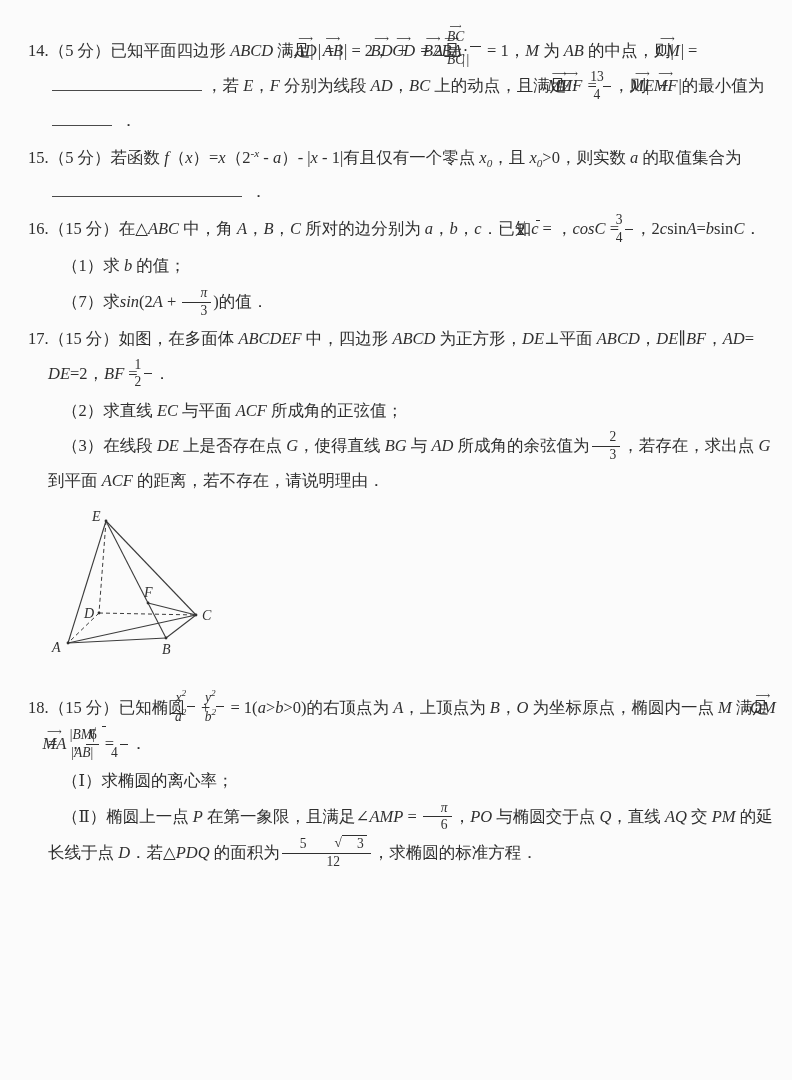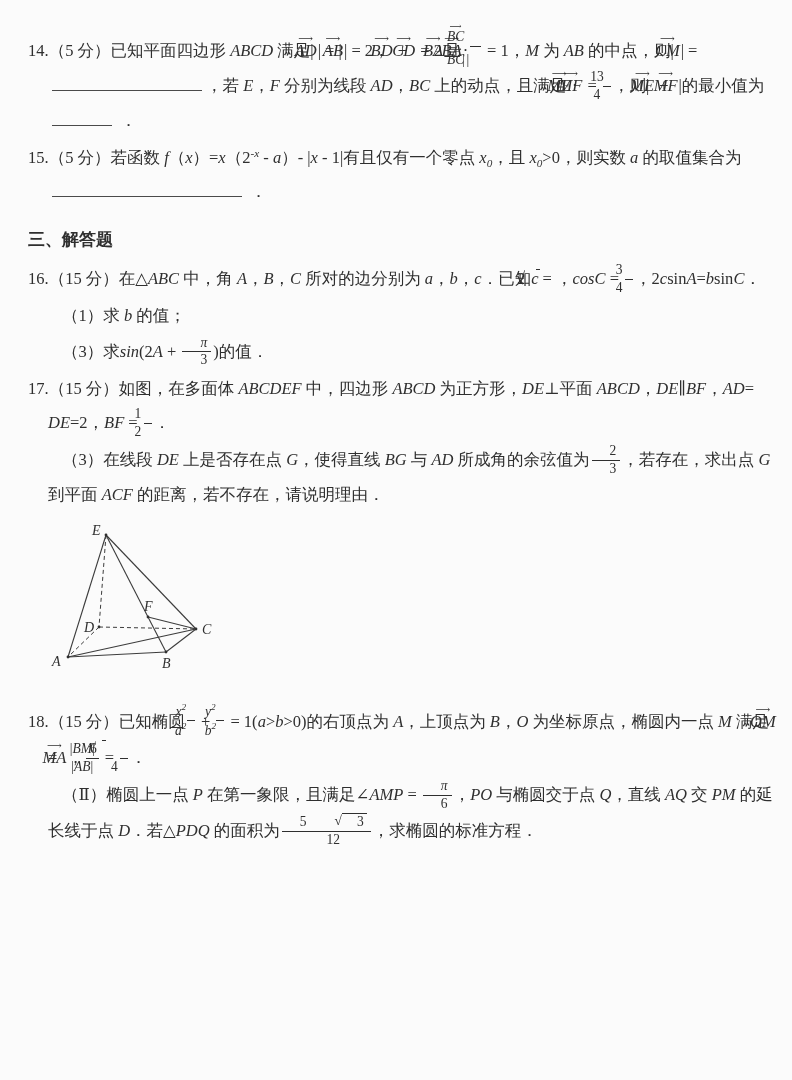--- a/index.html
+++ b/index.html
@@ -39,27 +39,27 @@
 </style>
 </head>
 <body>
 
 <div class="doc">
 
   <p class="prob"><span class="rn">14.（5 分）已知平面四边形 </span><span class="ri">ABCD</span><span class="rn"> 满足|</span><span class="vec"><span class="vec-arrow">⟶</span><span class="vec-letter">AD</span></span><span class="rn">| = |</span><span class="vec"><span class="vec-arrow">⟶</span><span class="vec-letter">AB</span></span><span class="rn">| = 2，</span><span class="vec"><span class="vec-arrow">⟶</span><span class="vec-letter">BD</span></span><span class="rn"> + </span><span class="vec"><span class="vec-arrow">⟶</span><span class="vec-letter">CD</span></span><span class="rn"> = 2</span><span class="vec"><span class="vec-arrow">⟶</span><span class="vec-letter">BA</span></span><span class="rn">且</span><span class="vec"><span class="vec-arrow">⟶</span><span class="vec-letter">BA</span></span><span class="rn">·</span><span class="frac"><span class="fr-n"><span class="vec"><span class="vec-arrow">⟶</span><span class="vec-letter">BC</span></span></span><span class="fr-d"><span class="rn">|</span><span class="vec"><span class="vec-arrow">⟶</span><span class="vec-letter">BC</span></span><span class="rn">|</span></span></span><span class="rn"> = 1，</span><span class="ri">M</span><span class="rn"> 为 </span><span class="ri">AB</span><span class="rn"> 的中点，则|</span><span class="vec"><span class="vec-arrow">⟶</span><span class="vec-letter">CM</span></span><span class="rn">| = </span><span class="blank" style="width: 150px;"></span><span class="rn">，若 </span><span class="ri">E</span><span class="rn">，</span><span class="ri">F</span><span class="rn"> 分别为线段 </span><span class="ri">AD</span><span class="rn">，</span><span class="ri">BC</span><span class="rn"> 上的动点，且满足</span><span class="vec"><span class="vec-arrow">⟶</span><span class="vec-letter">ME</span></span><span class="rn">·</span><span class="vec"><span class="vec-arrow">⟶</span><span class="vec-letter">MF</span></span><span class="rn"> = </span><span class="frac"><span class="fr-n"><span class="rn">13</span></span><span class="fr-d"><span class="rn">4</span></span></span><span class="rn">，则|</span><span class="vec"><span class="vec-arrow">⟶</span><span class="vec-letter">ME</span></span><span class="rn"> + </span><span class="vec"><span class="vec-arrow">⟶</span><span class="vec-letter">MF</span></span><span class="rn">|的最小值为 </span><span class="blank" style="width: 60px;"></span><span class="rn"> ．</span></p>
 
   <p class="prob"><span class="rn">15.（5 分）若函数 </span><span class="ri">f</span><span class="rn">（</span><span class="ri">x</span><span class="rn">）=</span><span class="ri">x</span><span class="rn">（2</span><sup class="ri">-x</sup><span class="rn"> - </span><span class="ri">a</span><span class="rn">）- |</span><span class="ri">x</span><span class="rn"> - 1|有且仅有一个零点 </span><span class="ri">x</span><sub class="ri">0</sub><span class="rn">，且 </span><span class="ri">x</span><sub class="ri">0</sub><span class="rn">&gt;0，则实数 </span><span class="ri">a</span><span class="rn"> 的取值集合为 </span><span class="blank" style="width: 190px;"></span><span class="rn"> ．</span></p>
 
-  <p class="heading"><span class="rb">三、解答题</span></p>
 
   <p class="prob"><span class="rn">16.（15 分）在△</span><span class="ri">ABC</span><span class="rn"> 中，角 </span><span class="ri">A</span><span class="rn">，</span><span class="ri">B</span><span class="rn">，</span><span class="ri">C</span><span class="rn"> 所对的边分别为 </span><span class="ri">a</span><span class="rn">，</span><span class="ri">b</span><span class="rn">，</span><span class="ri">c</span><span class="rn">．已知</span><span class="ri">c</span><span class="rn"> = </span><span class="sqrt"><span class="sqrt-sign">√</span><span class="sqrt-body"><span class="rn">2</span></span></span><span class="rn">，</span><span class="ri">cosC</span><span class="rn"> = </span><span class="frac"><span class="fr-n"><span class="rn">3</span></span><span class="fr-d"><span class="rn">4</span></span></span><span class="rn">，2</span><span class="ri">c</span><span class="rn">sin</span><span class="ri">A</span><span class="rn">=</span><span class="ri">b</span><span class="rn">sin</span><span class="ri">C</span><span class="rn">．</span></p>
   <p class="sub"><span class="rn">（1）求 </span><span class="ri">b</span><span class="rn"> 的值；</span></p>
-  <p class="sub"><span class="rn">（3）求</span><span class="ri">sin</span><span class="rn">(2</span><span class="ri">A</span><span class="rn"> + </span><span class="frac"><span class="fr-n"><span class="ri">π</span></span><span class="fr-d"><span class="rn">3</span></span></span><span class="rn">)的值．</span></p>
+  <p class="sub"><span class="rn">（7）求</span><span class="ri">sin</span><span class="rn">(2</span><span class="ri">A</span><span class="rn"> + </span><span class="frac"><span class="fr-n"><span class="ri">π</span></span><span class="fr-d"><span class="rn">3</span></span></span><span class="rn">)的值．</span></p>
 
   <p class="prob"><span class="rn">17.（15 分）如图，在多面体 </span><span class="ri">ABCDEF</span><span class="rn"> 中，四边形 </span><span class="ri">ABCD</span><span class="rn"> 为正方形，</span><span class="ri">DE</span><span class="rn">⊥平面 </span><span class="ri">ABCD</span><span class="rn">，</span><span class="ri">DE</span><span class="rn">∥</span><span class="ri">BF</span><span class="rn">，</span><span class="ri">AD</span><span class="rn">= </span><span class="ri">DE</span><span class="rn">=2，</span><span class="ri">BF</span><span class="rn"> = </span><span class="frac"><span class="fr-n"><span class="rn">1</span></span><span class="fr-d"><span class="rn">2</span></span></span><span class="rn">．</span></p>
+  <p class="sub"><span class="rn">（2）求直线 </span><span class="ri">EC</span><span class="rn"> 与平面 </span><span class="ri">ACF</span><span class="rn"> 所成角的正弦值；</span></p>
   <p class="sub"><span class="rn">（3）在线段 </span><span class="ri">DE</span><span class="rn"> 上是否存在点 </span><span class="ri">G</span><span class="rn">，使得直线 </span><span class="ri">BG</span><span class="rn"> 与 </span><span class="ri">AD</span><span class="rn"> 所成角的余弦值为</span><span class="frac"><span class="fr-n"><span class="rn">2</span></span><span class="fr-d"><span class="rn">3</span></span></span><span class="rn">，若存在，求出点 </span><span class="ri">G</span><span class="rn"> 到平面 </span><span class="ri">ACF</span><span class="rn"> 的距离，若不存在，请说明理由．</span></p>
 
   <div class="figure">
     <svg width="230" height="162" viewBox="0 0 230 162">
 
       <line class="fig-dash" x1="62" y1="14" x2="55" y2="106"></line>
       <line class="fig-dash" x1="55" y1="106" x2="24" y2="136"></line>
       <line class="fig-dash" x1="55" y1="106" x2="152" y2="108"></line>
 
       <line class="fig-line" x1="62" y1="14" x2="24" y2="136"></line>
@@ -81,15 +81,16 @@
       <text class="fig-label" x="48" y="14">E</text>
       <text class="fig-label" x="40" y="111">D</text>
       <text class="fig-label" x="100" y="90">F</text>
       <text class="fig-label" x="158" y="113">C</text>
       <text class="fig-label" x="8" y="145">A</text>
       <text class="fig-label" x="118" y="147">B</text>
     </svg>
   </div>
 
   <p class="prob"><span class="rn">18.（15 分）已知椭圆</span><span class="frac"><span class="fr-n"><span class="ri">x</span><sup class="ri">2</sup></span><span class="fr-d"><span class="ri">a</span><sup class="ri">2</sup></span></span><span class="rn"> + </span><span class="frac"><span class="fr-n"><span class="ri">y</span><sup class="ri">2</sup></span><span class="fr-d"><span class="ri">b</span><sup class="ri">2</sup></span></span><span class="rn"> = 1(</span><span class="ri">a</span><span class="rn">&gt;</span><span class="ri">b</span><span class="rn">&gt;0)的右顶点为 </span><span class="ri">A</span><span class="rn">，上顶点为 </span><span class="ri">B</span><span class="rn">，</span><span class="ri">O</span><span class="rn"> 为坐标原点，椭圆内一点 </span><span class="ri">M</span><span class="rn"> 满足</span><span class="vec"><span class="vec-arrow">⟶</span><span class="vec-letter">OM</span></span><span class="rn"> = </span><span class="vec"><span class="vec-arrow">⟶</span><span class="vec-letter">MA</span></span><span class="rn">，</span><span class="frac"><span class="fr-n"><span class="rn">|</span><span class="ri">BM</span><span class="rn">|</span></span><span class="fr-d"><span class="rn">|</span><span class="ri">AB</span><span class="rn">|</span></span></span><span class="rn"> = </span><span class="frac"><span class="fr-n"><span class="sqrt"><span class="sqrt-sign">√</span><span class="sqrt-body"><span class="rn">6</span></span></span></span><span class="fr-d"><span class="rn">4</span></span></span><span class="rn">．</span></p>
+  <p class="sub"><span class="rn">（Ⅰ）求椭圆的离心率；</span></p>
   <p class="sub"><span class="rn">（Ⅱ）椭圆上一点 </span><span class="ri">P</span><span class="rn"> 在第一象限，且满足∠</span><span class="ri">AMP</span><span class="rn"> = </span><span class="frac"><span class="fr-n"><span class="ri">π</span></span><span class="fr-d"><span class="rn">6</span></span></span><span class="rn">，</span><span class="ri">PO</span><span class="rn"> 与椭圆交于点 </span><span class="ri">Q</span><span class="rn">，直线 </span><span class="ri">AQ</span><span class="rn"> 交 </span><span class="ri">PM</span><span class="rn"> 的延长线于点 </span><span class="ri">D</span><span class="rn">．若△</span><span class="ri">PDQ</span><span class="rn"> 的面积为</span><span class="frac"><span class="fr-n"><span class="rn">5</span><span class="sqrt"><span class="sqrt-sign">√</span><span class="sqrt-body"><span class="rn">3</span></span></span></span><span class="fr-d"><span class="rn">12</span></span></span><span class="rn">，求椭圆的标准方程．</span></p>
 
 </div>
 
 </body></html>

